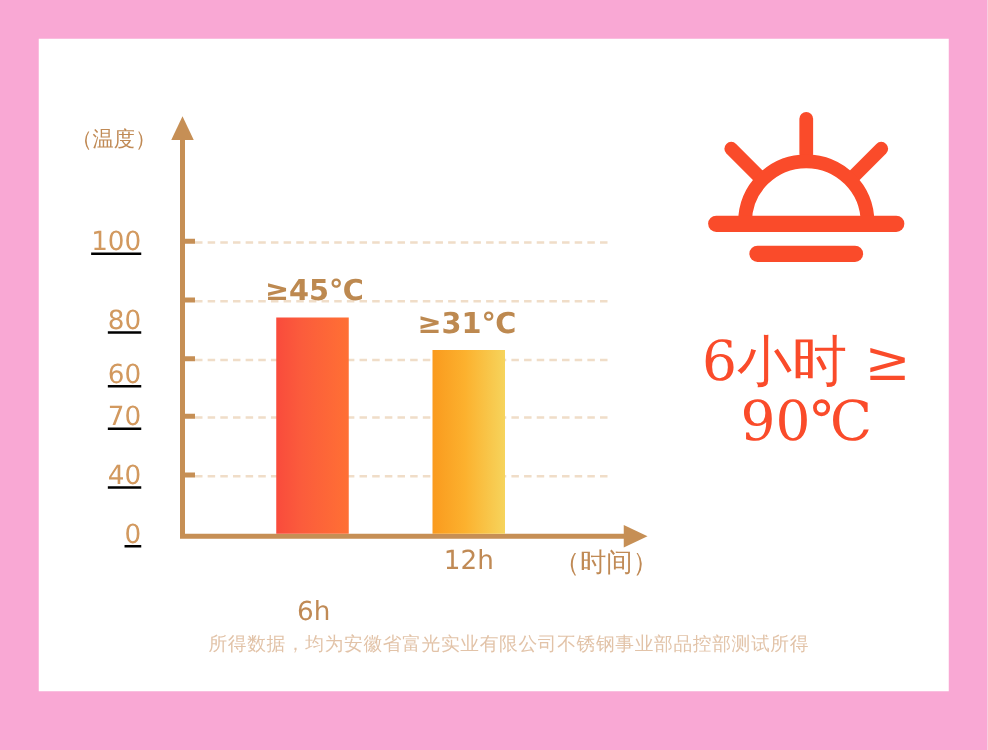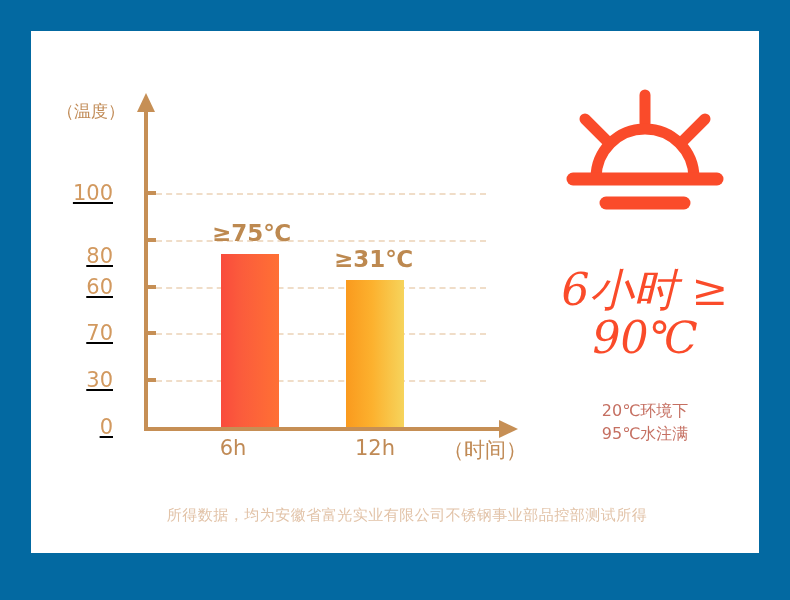--- a/index.html
+++ b/index.html
@@ -11,21 +11,21 @@
     height: 600px;
     background: #f4eae2;
     font-family: "Liberation Sans", sans-serif;
     overflow: hidden;
   }
   .frame {
     position: absolute;
     left: 0; top: 0;
     width: 790px;
     height: 600px;
-    background: #0369a1;
+    background: #f9a8d4;
   }
   .panel {
     position: absolute;
     left: 31px;
     top: 31px;
     width: 728px;
     height: 522px;
     background: #ffffff;
   }
 
@@ -179,21 +179,20 @@
   }
   .headline {
     position: absolute;
     left: 0;
     top: 205px;
     width: 228px;
     text-align: center;
     color: #fa4b2a;
     font-family: "DejaVu Serif", serif;
     line-height: 1.08;
-    font-style: italic;
   }
   .headline-row1 {
     font-size: 44px;
     white-space: nowrap;
   }
   .headline-row2 {
     font-size: 44px;
     white-space: nowrap;
   }
   .subnote {
@@ -237,52 +236,52 @@
       <div class="axis-x-line"></div>
       <div class="axis-x-arrow"></div>
 
       <div id="y-scale">
           <div class="ytick-wrap" style="top: 396px;">
             <div class="ytick-label" style="position: relative;">0</div>
           </div>
           <div class="tick" style="top: 347.2px;"></div>
           <div class="gridline" style="top: 349.2px;"></div>
           <div class="ytick-wrap" style="top: 349.2px;">
-            <div class="ytick-label" style="position: relative;">30</div>
+            <div class="ytick-label" style="position: relative;">40</div>
           </div>
           <div class="tick" style="top: 300.4px;"></div>
           <div class="gridline" style="top: 302.4px;"></div>
           <div class="ytick-wrap" style="top: 302.4px;">
             <div class="ytick-label" style="position: relative;">70</div>
           </div>
           <div class="tick" style="top: 253.6px;"></div>
           <div class="gridline" style="top: 255.6px;"></div>
           <div class="ytick-wrap" style="top: 255.6px;">
-            <div class="ytick-label" style="position: relative;">60</div>
+            <div class="ytick-label" style="position: relative; margin-top: 12px;">60</div>
           </div>
           <div class="tick" style="top: 206.8px;"></div>
           <div class="gridline" style="top: 208.8px;"></div>
           <div class="ytick-wrap" style="top: 225px;">
             <div class="ytick-label" style="position: relative;">80</div>
           </div>
           <div class="tick" style="top: 160px;"></div>
           <div class="gridline" style="top: 162px;"></div>
           <div class="ytick-wrap" style="top: 162px;">
             <div class="ytick-label" style="position: relative;">100</div>
           </div>
         </div>
 
       <div class="bars-layer" id="bars-layer">
           <div class="bar bar-1" style="height: 173.16px;"></div>
           <div class="bar bar-2" style="height: 147.42px;"></div>
         </div>
 
       <div id="bar-annotations">
-          <div class="bar-value-label" style="left: 181px; top: 188.84px;">≥75℃</div>
-          <div class="xtick-label" style="left: 162px;">6h</div>
+          <div class="bar-value-label" style="left: 181px; top: 188.84px;">≥45℃</div>
+          <div class="xtick-label" style="left: 180px; margin-top: 41px;">6h</div>
           <div class="bar-value-label" style="left: 303px; top: 214.58px;">≥31℃</div>
           <div class="xtick-label" style="left: 304px;">12h</div>
         </div>
 
     </div>
 
     <div class="right-col">
 
       <div class="sun-icon">
         <svg width="172" height="122" viewBox="0 0 172 122" xmlns="http://www.w3.org/2000/svg">
@@ -295,23 +294,19 @@
             <line x1="47" y1="114" x2="125" y2="114" stroke-width="13"></line>
           </g>
         </svg>
       </div>
 
       <div class="headline">
         <div class="headline-row1">6小时 ≥</div>
         <div class="headline-row2">90℃</div>
       </div>
 
-      <div class="subnote">
-        <div>20℃环境下</div>
-        <div>95℃水注满</div>
-      </div>
 
     </div>
 
     <div class="caption">所得数据，均为安徽省富光实业有限公司不锈钢事业部品控部测试所得</div>
 
   </div>
 </div>
 
 </body></html>

